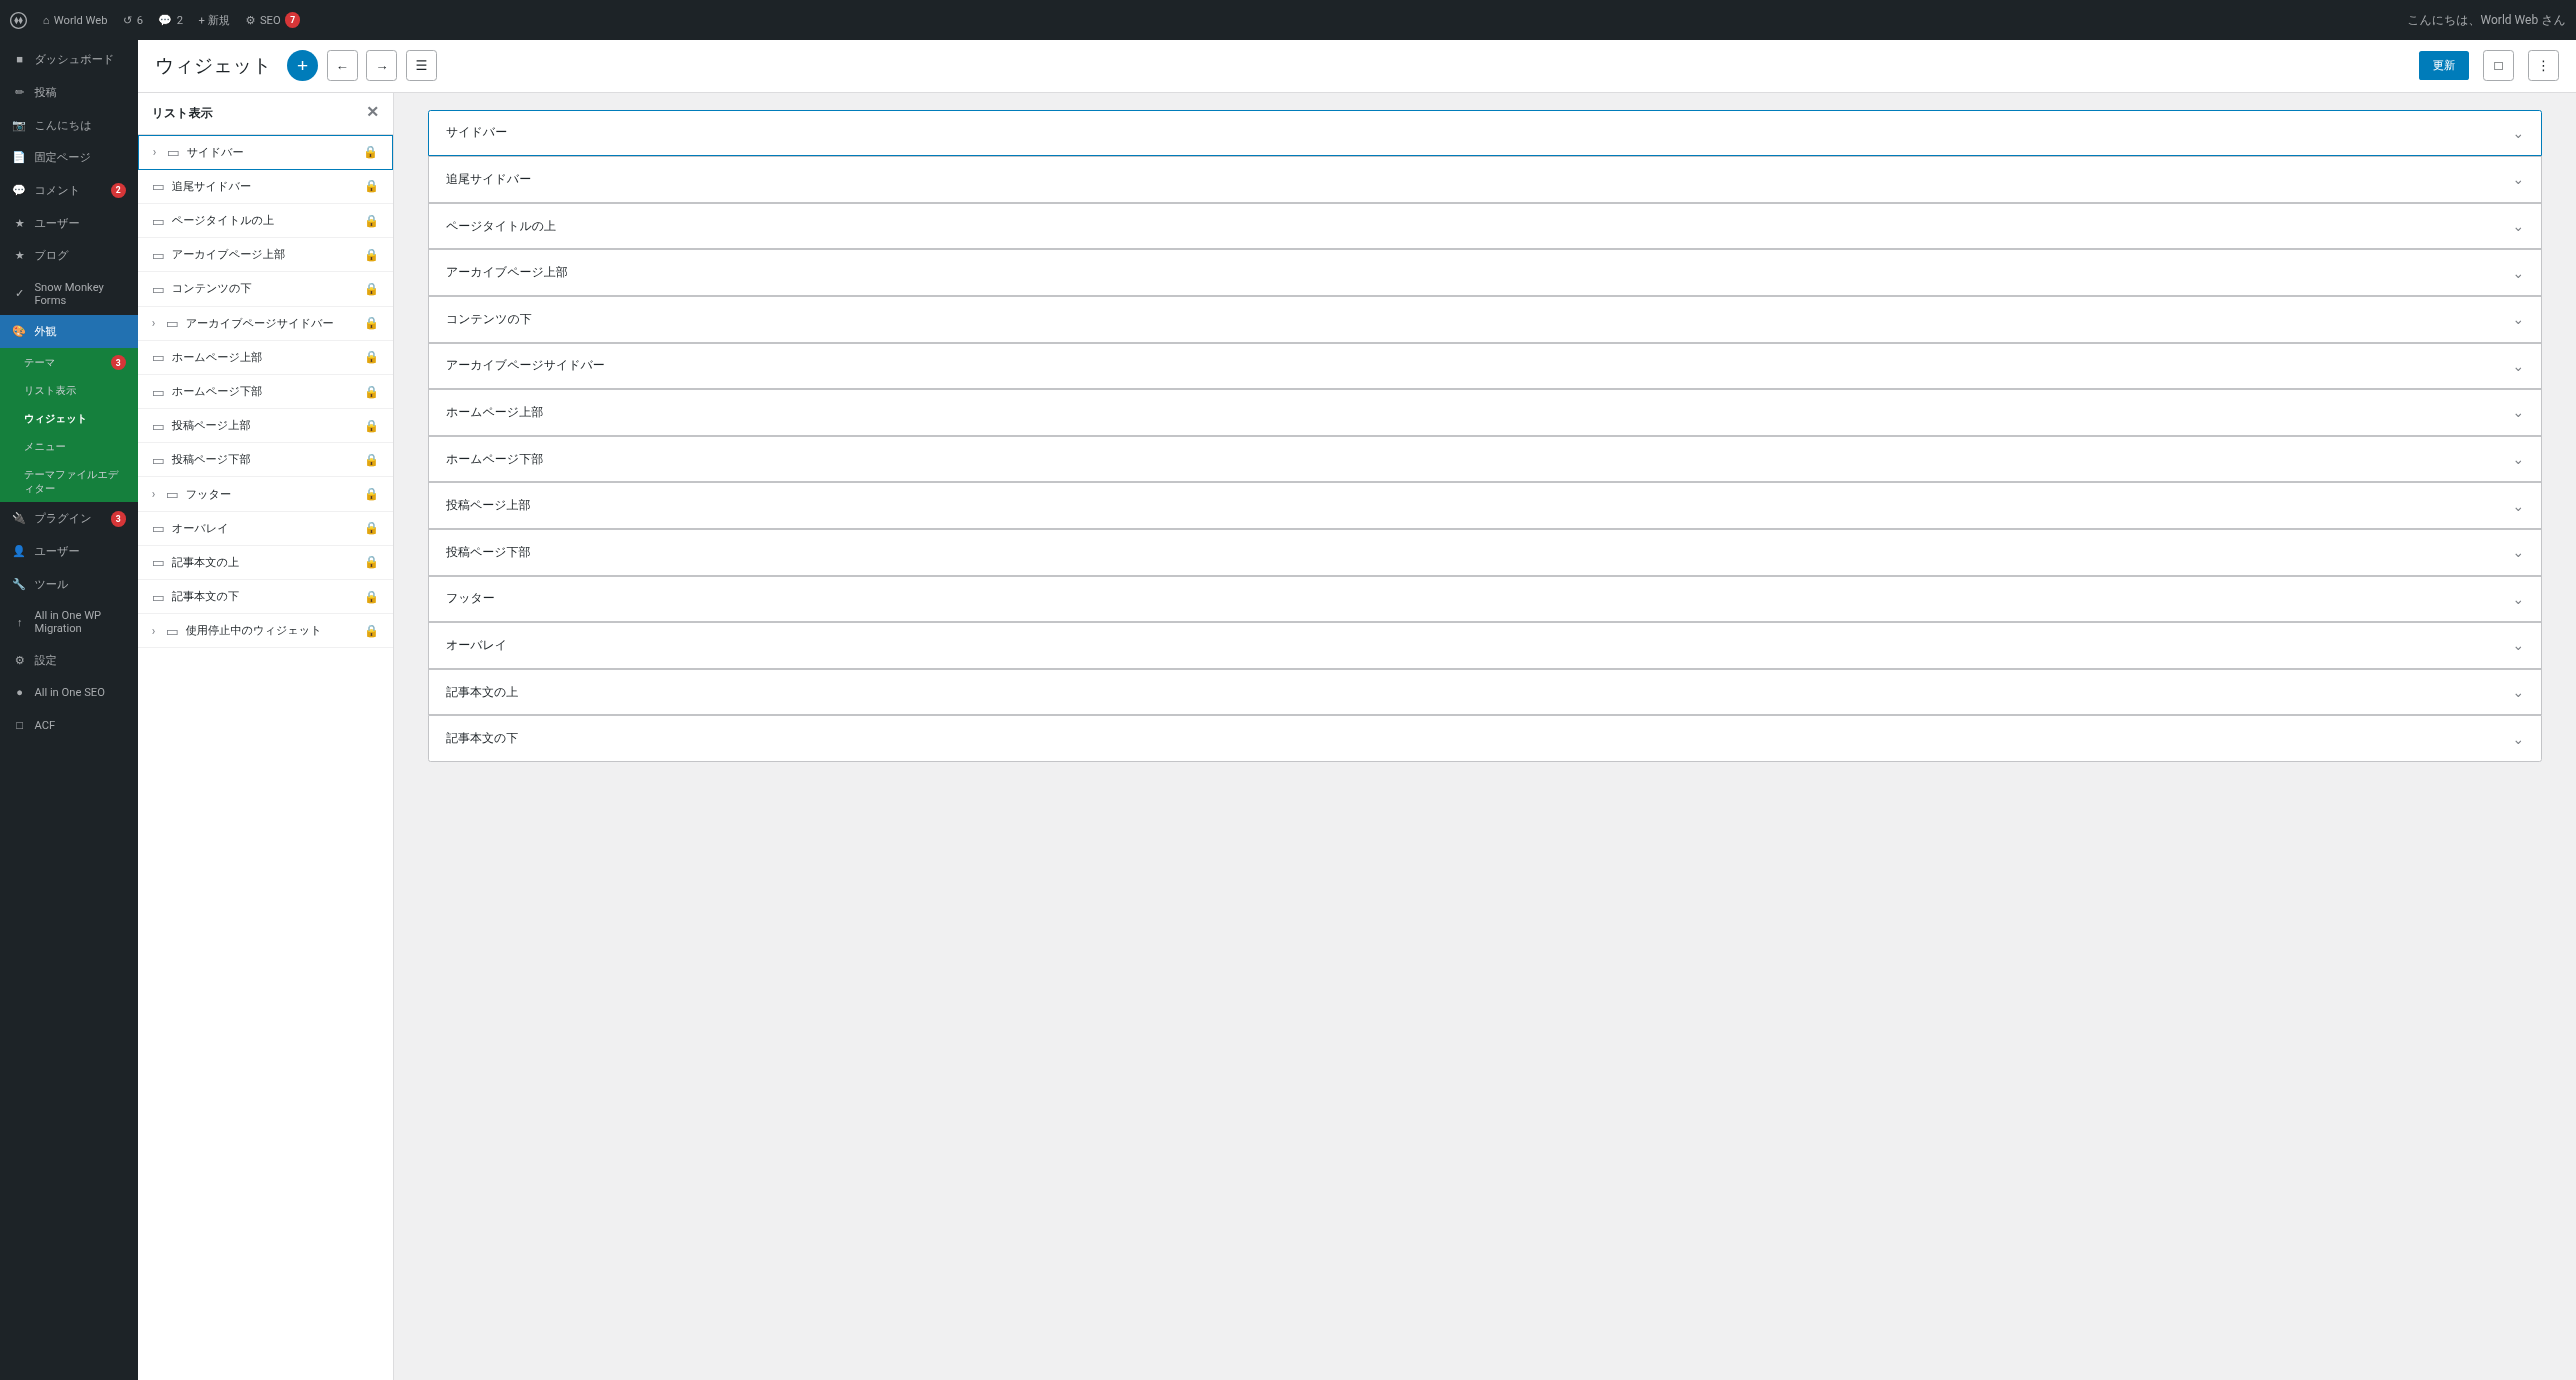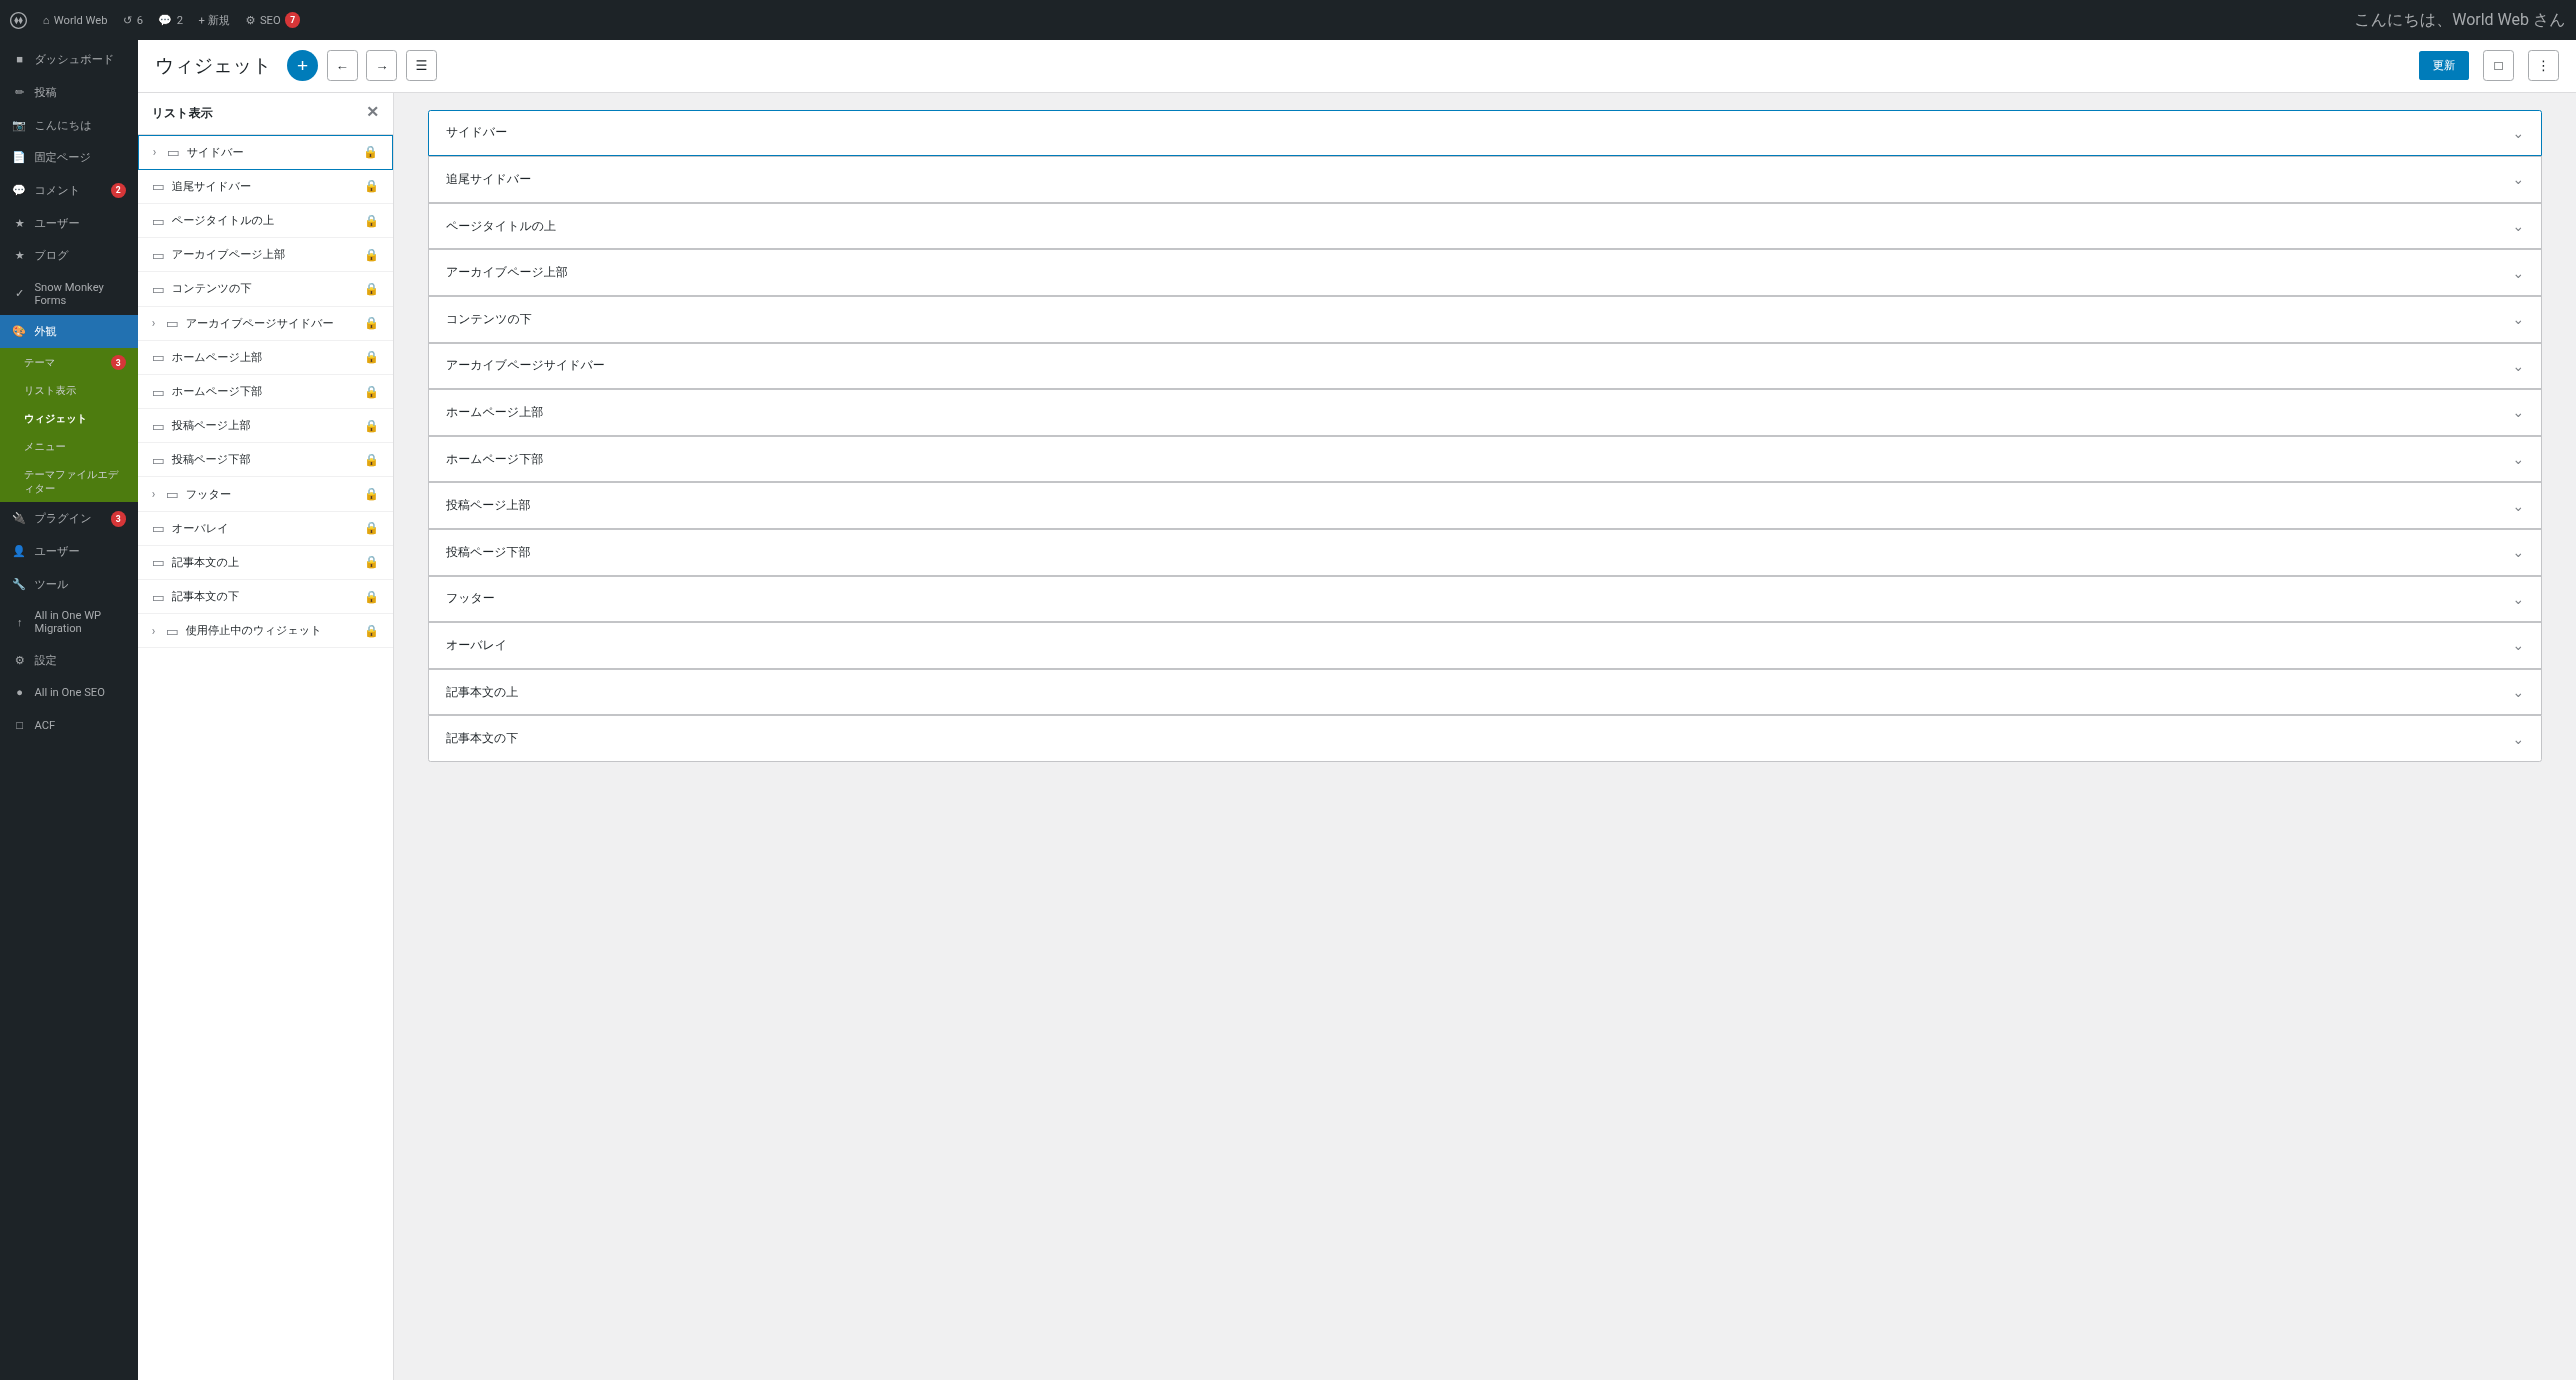--- a/index.html
+++ b/index.html
@@ -25,21 +25,21 @@
       color: #fff;
       border-radius: 50%;
       width: 15.5px;
       height: 15.5px;
       display: flex;
       align-items: center;
       justify-content: center;
       font-size: 8.6px;
       font-weight: bold;
     }
-    .adminbar-right { margin-left: auto; color: #a7aaad; font-size: 16px; }
+    .adminbar-right { margin-left: auto; color: #a7aaad; font-size: 12px; }
 
     
     #main-wrap { display: flex; flex: 1; overflow: hidden; }
 
     
     #adminmenu {
       width: 138px;
       background: #1d2327;
       color: #fff;
       overflow-y: auto;
@@ -64,21 +64,21 @@
       border-radius: 50%;
       width: 15.5px;
       height: 15.5px;
       display: flex;
       align-items: center;
       justify-content: center;
       font-size: 8.6px;
       font-weight: bold;
       margin-left: auto;
     }
-    .submenu { background: #4d7c0f; }
+    .submenu { background: #15803d; }
     .submenu .menu-item { padding: 6.9px 12px 6.9px 24px; font-size: 10.3px; color: #ccd0d4; }
     .submenu .menu-item.active { color: #fff; font-weight: 600; background: transparent; }
 
     
     #wpcontent {
       flex: 1;
       overflow: hidden;
       display: flex;
       flex-direction: column;
       background: #f0f0f1;

